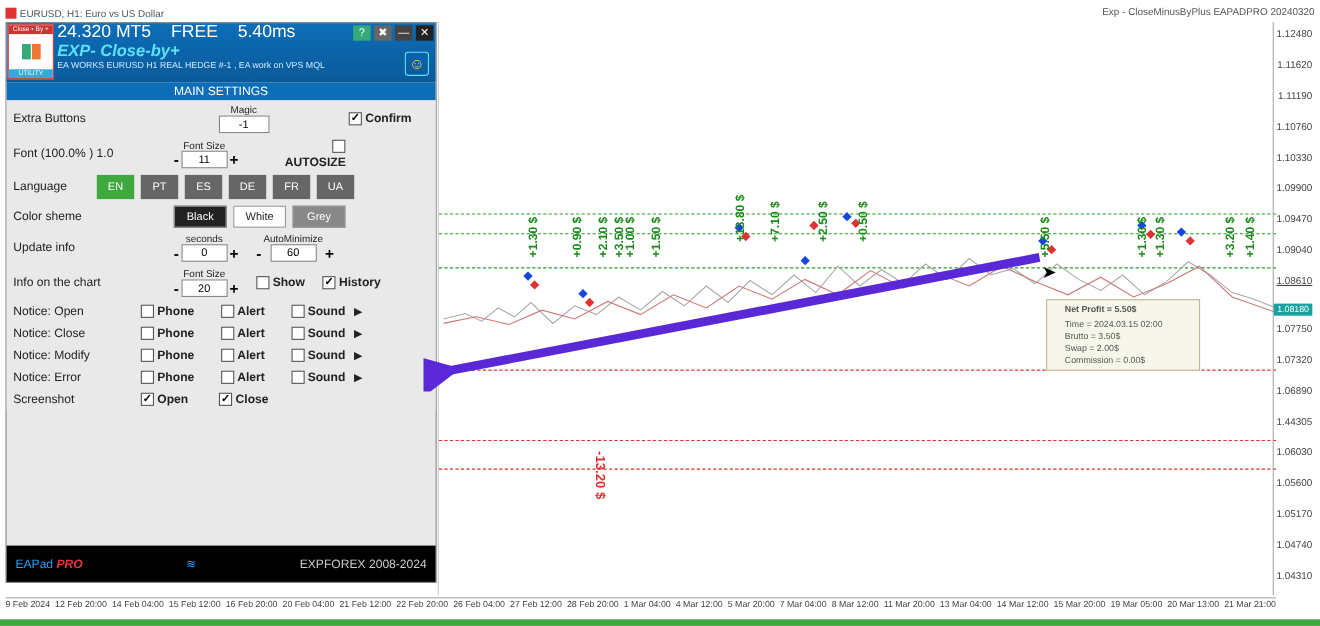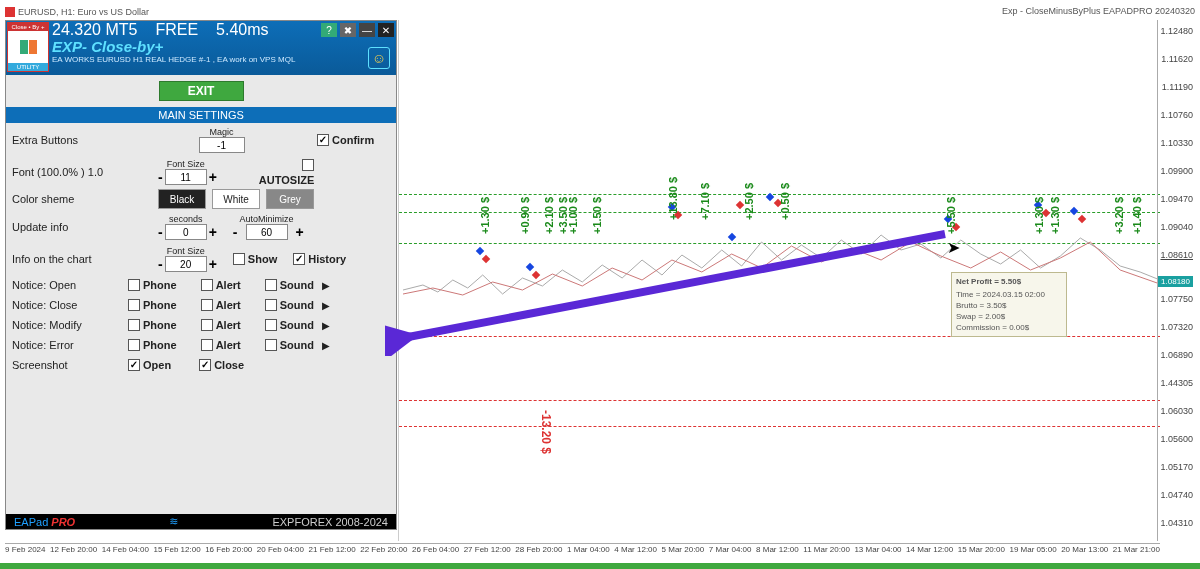--- a/index.html
+++ b/index.html
@@ -54,21 +54,21 @@
 
 
 .stacked { display:flex; flex-direction:column; align-items:center; }
 .stacked .small-label { margin-bottom:0px; }
 
 
 .notice-section .srow { height:20px; }
 .arrow-right { font-size:10px; margin-left:2px; cursor:pointer; }
 
 
-.panel-footer { position:absolute; bottom:0; left:0; right:0; height:15px; background:#000; color:#888; display:flex; align-items:center; justify-content:space-between; padding:0 8px; font-size:11px; }
+.panel-footer { position:absolute; bottom:0; left:0; right:0; height:33px; background:#000; color:#888; display:flex; align-items:center; justify-content:space-between; padding:0 8px; font-size:11px; }
 .panel-footer .brand span.blue{ color:#1fa0ff; }
 .panel-footer .brand span.red{ color:#e33; font-weight:bold; font-style:italic;}
 .panel-footer .mid { color:#1fa0ff; }
 .panel-footer .right { color:#ccc; }
 
 
 .chart { position:absolute; left:398px; right:40px; top:20px; bottom:28px; border-left:1px solid #ccc; }
 .yaxis { position:absolute; right:5px; top:20px; bottom:28px; width:38px; font-size:9px; color:#444; border-left:1px solid #aaa;}
 .yaxis div { position:absolute; right:2px; }
 .xaxis { position:absolute; left:5px; right:40px; bottom:12px; height:14px; font-size:8px; color:#444; display:flex; justify-content:space-between; border-top:1px solid #aaa; padding-top:1px;}
@@ -91,21 +91,21 @@
 .candle-strip { position:absolute; left:4px; right:0; top:200px; height:100px; }
 .candle-strip svg { width:100%; height:100%; }
 
 
 .marker { position:absolute; width:6px; height:6px; transform:rotate(45deg); }
 .marker.buy  { background:#1646e0; }
 .marker.sell { background:#d33; }
 
 
 .cursor { position:absolute; font-size:16px; color:#000; }
-.tooltip { position:absolute; width:116px; background:#f7f6eb; border:1px solid #bdb98f; font-size:8px; color:#555; padding:3px 4px; line-height:11px; }
+.tooltip { position:absolute; width:140px; background:#f7f6eb; border:1px solid #bdb98f; font-size:8px; color:#555; padding:3px 16px; line-height:11px; }
 .tooltip .h { font-weight:bold; margin-bottom:2px;}
 
 
 .big-arrow { position:absolute; pointer-events:none; }
 
 </style>
 </head>
 <body>
 
 <div class="chart-titlebar">
@@ -137,23 +137,20 @@
     <div class="win-btns">
       <div class="wbtn q">?</div>
       <div class="wbtn g">✖</div>
       <div class="wbtn min">—</div>
       <div class="wbtn cls">✕</div>
     </div>
     <div class="smile">☺</div>
   </div>
 
   <div class="panel-body">
-    <div class="exit-btn-row">
-      <button class="exit-btn">EXIT</button>
-    </div>
     <div class="section-title">MAIN SETTINGS</div>
 
     <div class="settings">
 
       <div class="srow" style="height:34px;gap:27px;">
         <span class="lbl">Extra Buttons</span>
         <div class="stacked" style="width:85px; margin-left:30px;">
           <span class="small-label">Magic</span>
           <input style="width: 46px; height: 16px; text-align: center; border: 1px solid rgb(136, 136, 136); font-size: 10px;" value="-1">
         </div>
@@ -172,20 +169,29 @@
             <input style="width: 42px; height: 16px; text-align: center; border: 1px solid rgb(136, 136, 136); font-size: 10px;" value="11">
           </div>
           <button class="plus" style="border:none;background:transparent;font-size:14px;font-weight:bold;">+</button>
         </div>
         <label style="margin-left:36px;flex-direction:column;">
           <span class="chk"></span>
           <span>AUTOSIZE</span>
         </label>
       </div>
 
+      <div class="srow" style="height:30px;">
+        <span class="lbl" style="width:70px;">Language</span>
+        <button class="lang-btn active">EN</button>
+        <button class="lang-btn">PT</button>
+        <button class="lang-btn">ES</button>
+        <button class="lang-btn">DE</button>
+        <button class="lang-btn">FR</button>
+        <button class="lang-btn">UA</button>
+      </div>
 
       <div class="srow">
         <span class="lbl">Color sheme</span>
         <button class="color-btn black" style="margin-left:30px;">Black</button>
         <button class="color-btn white">White</button>
         <button class="color-btn grey">Grey</button>
       </div>
 
       <div class="srow" style="height:32px;">
         <span class="lbl">Update info</span>

